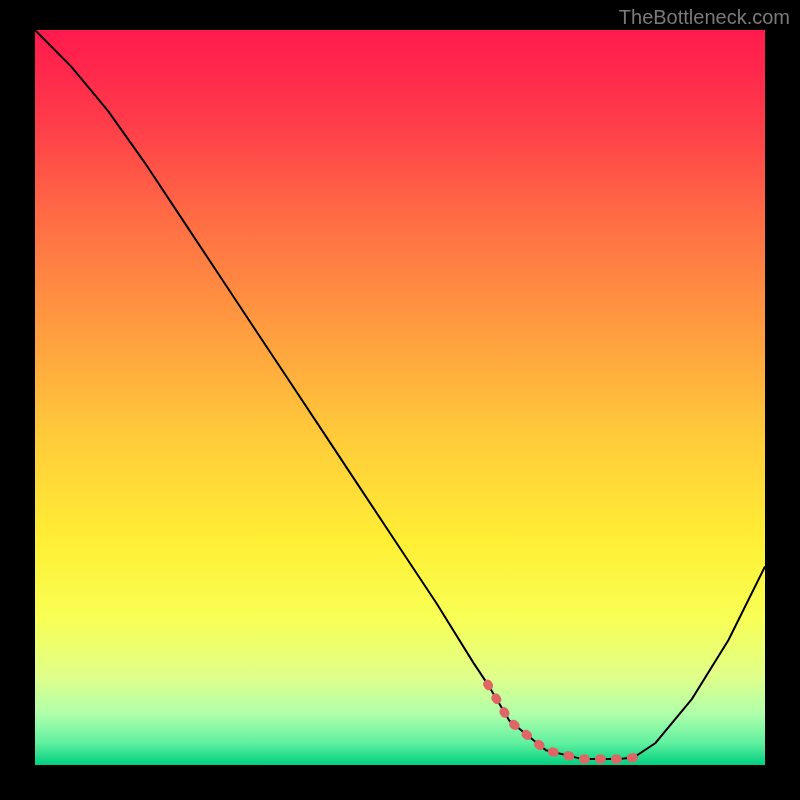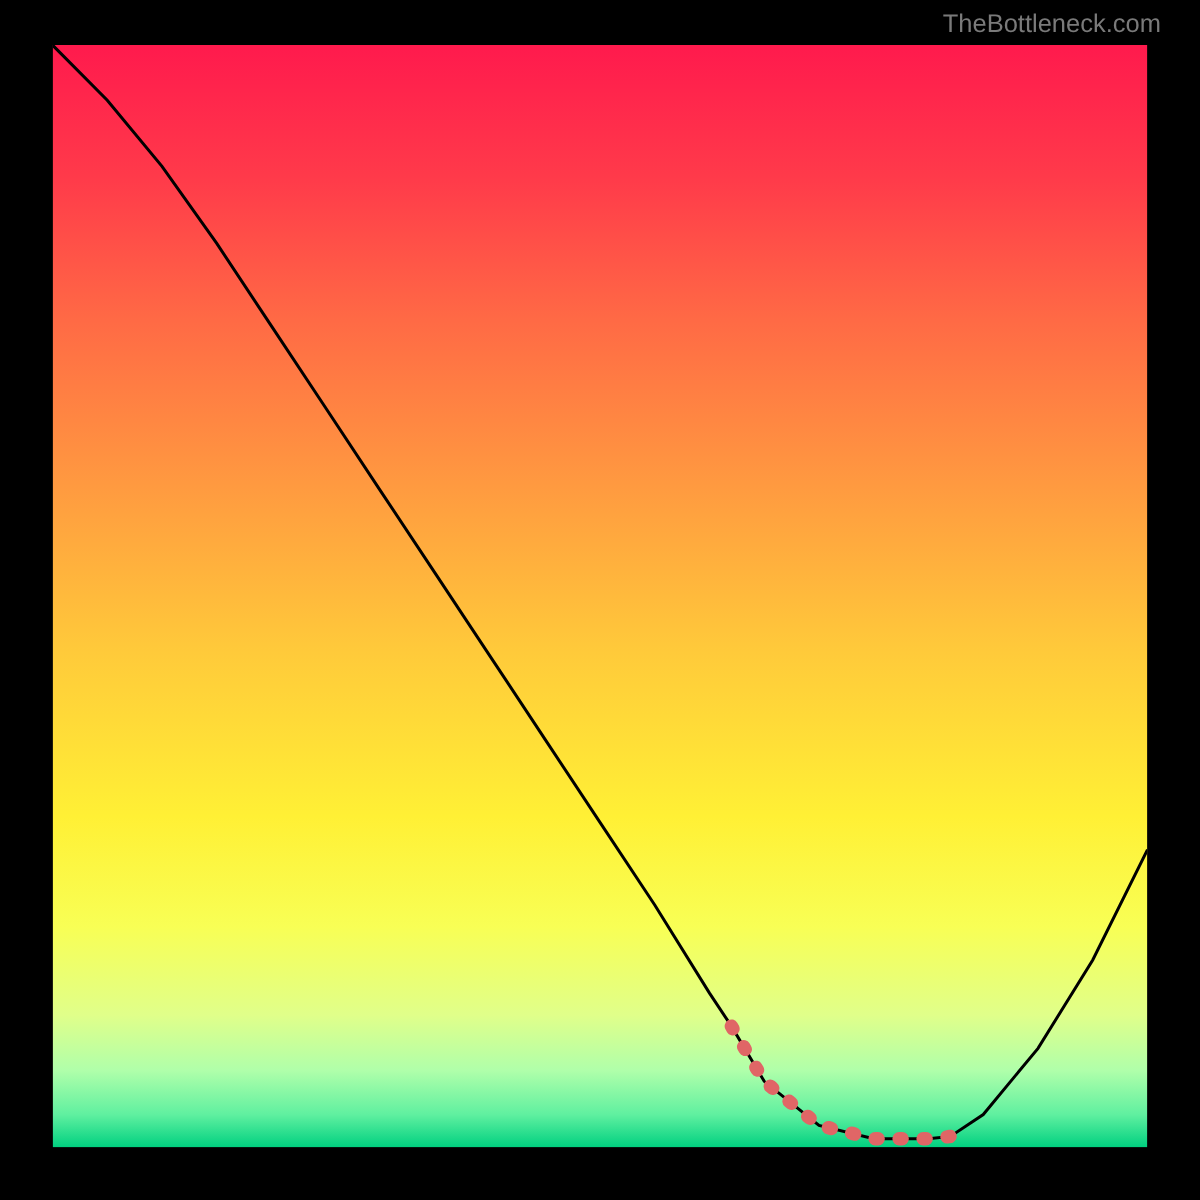--- a/index.html
+++ b/index.html
@@ -13,23 +13,23 @@
   }
   .container {
     position: relative;
     width: 800px;
     height: 800px;
     background: #000;
   }
   .watermark {
     position: absolute;
     top: 6px;
-    right: 26px;
+    right: 10px;
     color: #7a7a7a;
-    font-size: 17px;
+    font-size: 20px;
     font-weight: 500;
     z-index: 10;
   }
   .plot-area {
     position: absolute;
     left: 35px;
     top: 30px;
     width: 730px;
     height: 735px;
     overflow: hidden;

